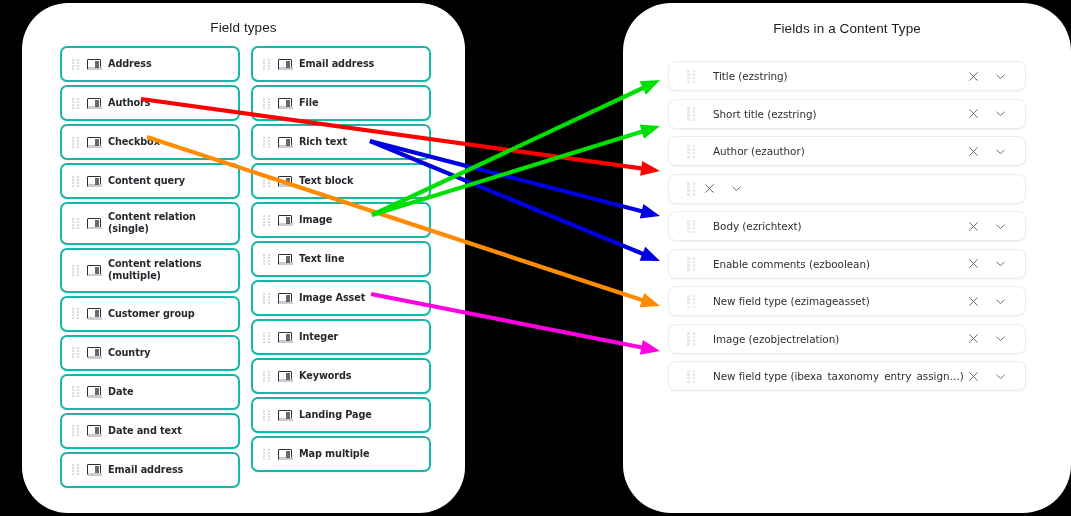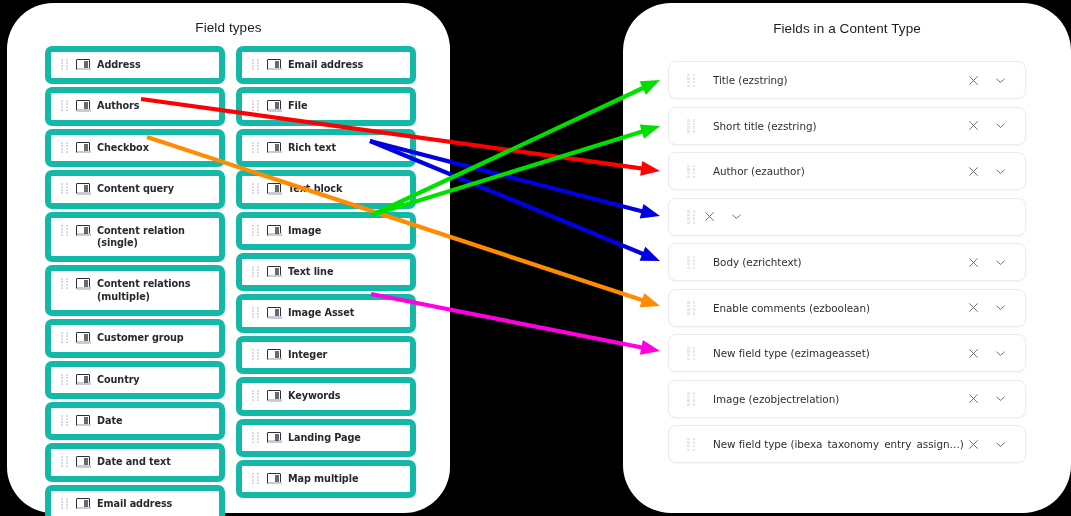--- a/index.html
+++ b/index.html
@@ -20,21 +20,21 @@
     overflow: hidden;
   }
 
   
   .panel {
     position: absolute;
     background: #ffffff;
     box-sizing: border-box;
   }
   #panel-left {
-    left: 7px;
+    left: 22px;
     top: 3px;
     width: 443px;
     height: 510px;
     border-radius: 46px;
   }
   #panel-right {
     left: 623px;
     top: 3px;
     width: 448px;
     height: 510px;
@@ -62,24 +62,24 @@
   #col-a { left: 38px;  width: 180px; }
   #col-b { left: 229px; width: 180px; }
 
   .ft-item {
     position: relative;
     box-sizing: border-box;
     width: 100%;
     min-height: 36px;
     margin-bottom: 3px;
     background: #ffffff;
-    border: 6px solid #14b8a6;
+    border: 2px solid #14b8a6;
     border-radius: 7px;
     display: flex;
-    align-items: flex-start;
+    align-items: center;
     padding: 7px 8px 7px 10px;
     box-shadow: 0 1px 1px rgba(22,30,60,0.035);
   }
   .ft-item.tall { min-height: 45px; }
 
   .ft-label {
     font-family: "DejaVu Sans", sans-serif;
     font-size: 9.7px;
     font-weight: 700;
     color: #26292e;
@@ -150,21 +150,21 @@
   #col-right {
     position: absolute;
     left: 668px;
     top: 61px;
     width: 358px;
   }
   .cf-item {
     position: relative;
     box-sizing: border-box;
     width: 100%;
-    height: 38px;
+    height: 30px;
     margin-bottom: 7.5px;
     background: #ffffff;
     border: 1px solid #e9ebf1;
     border-radius: 8px;
     display: flex;
     align-items: center;
     padding: 0 12px 0 18px;
     box-shadow: 0 1px 2px rgba(22,30,60,0.04);
   }
   .cf-label {

